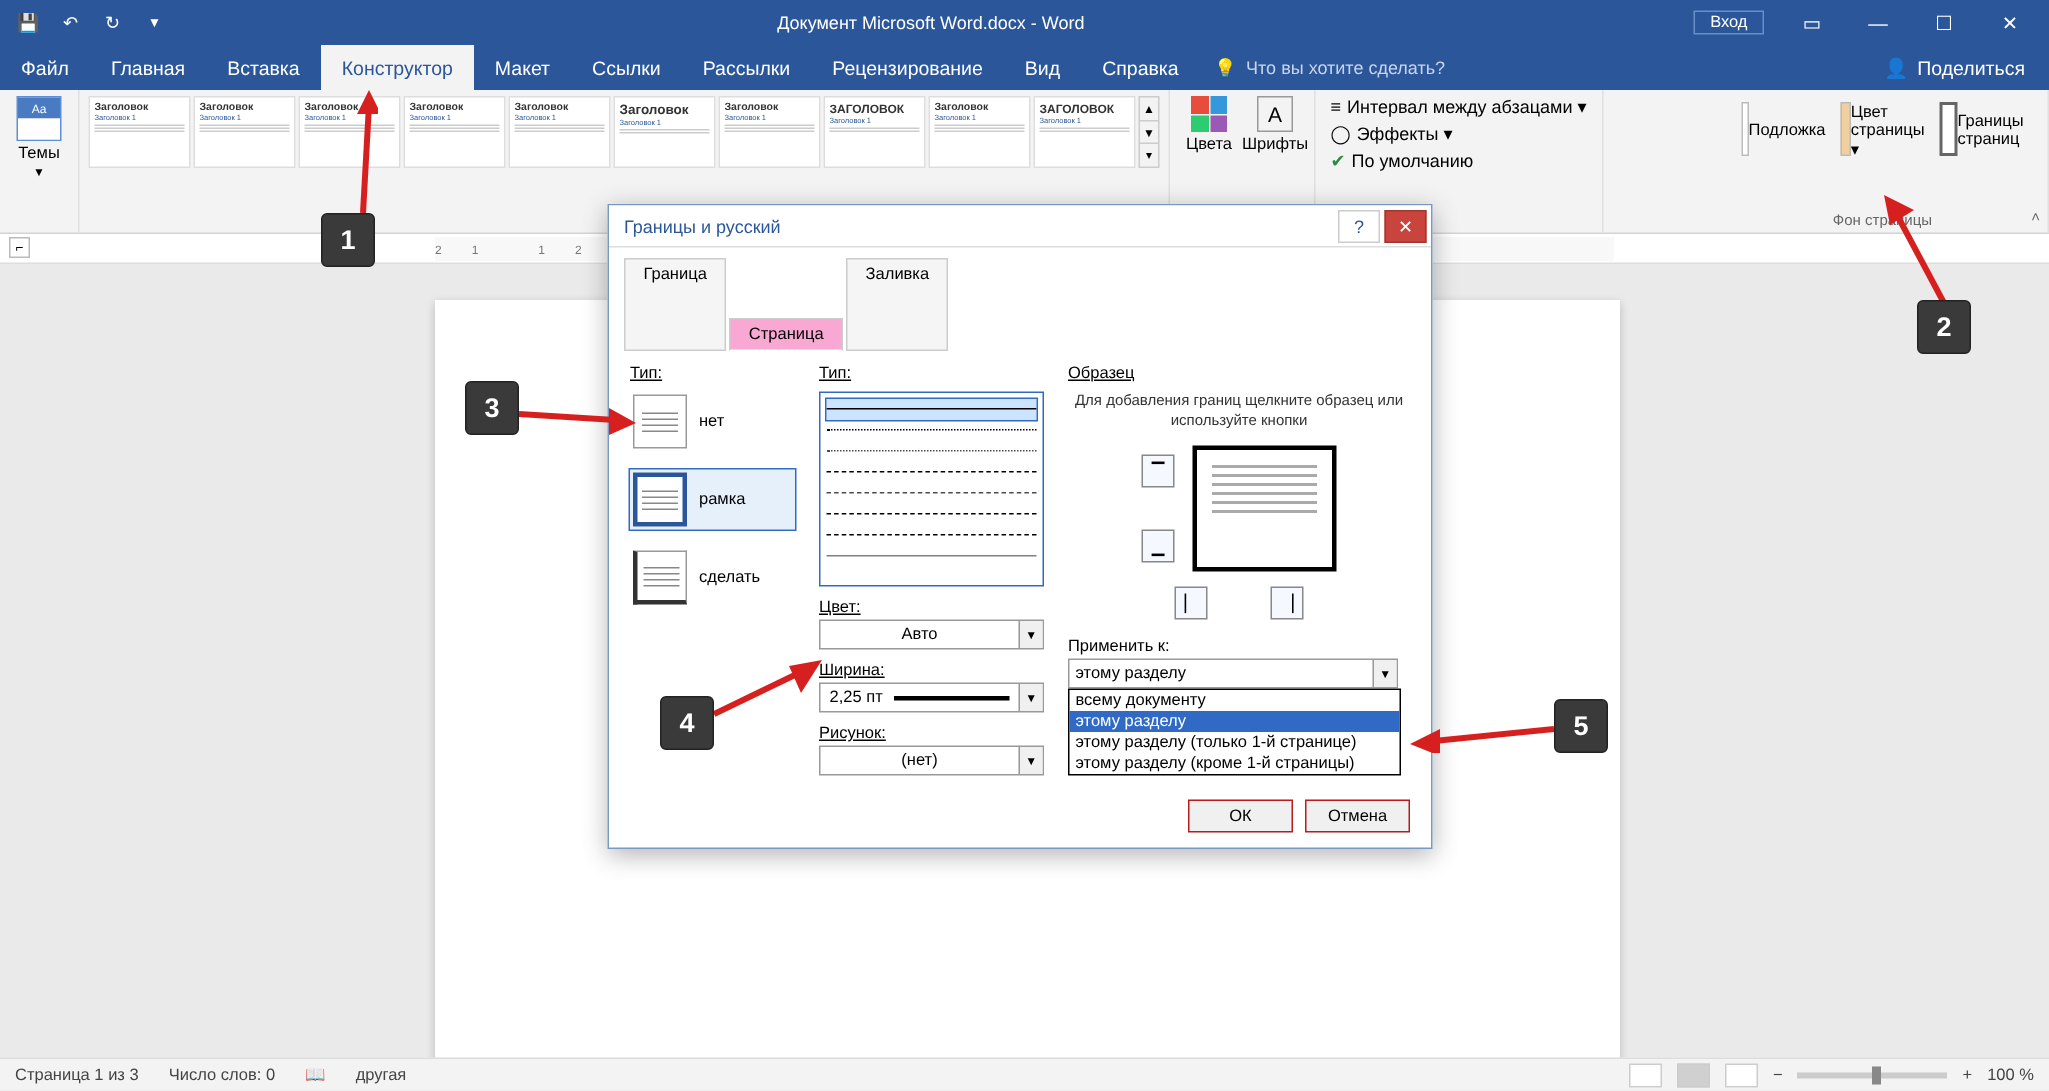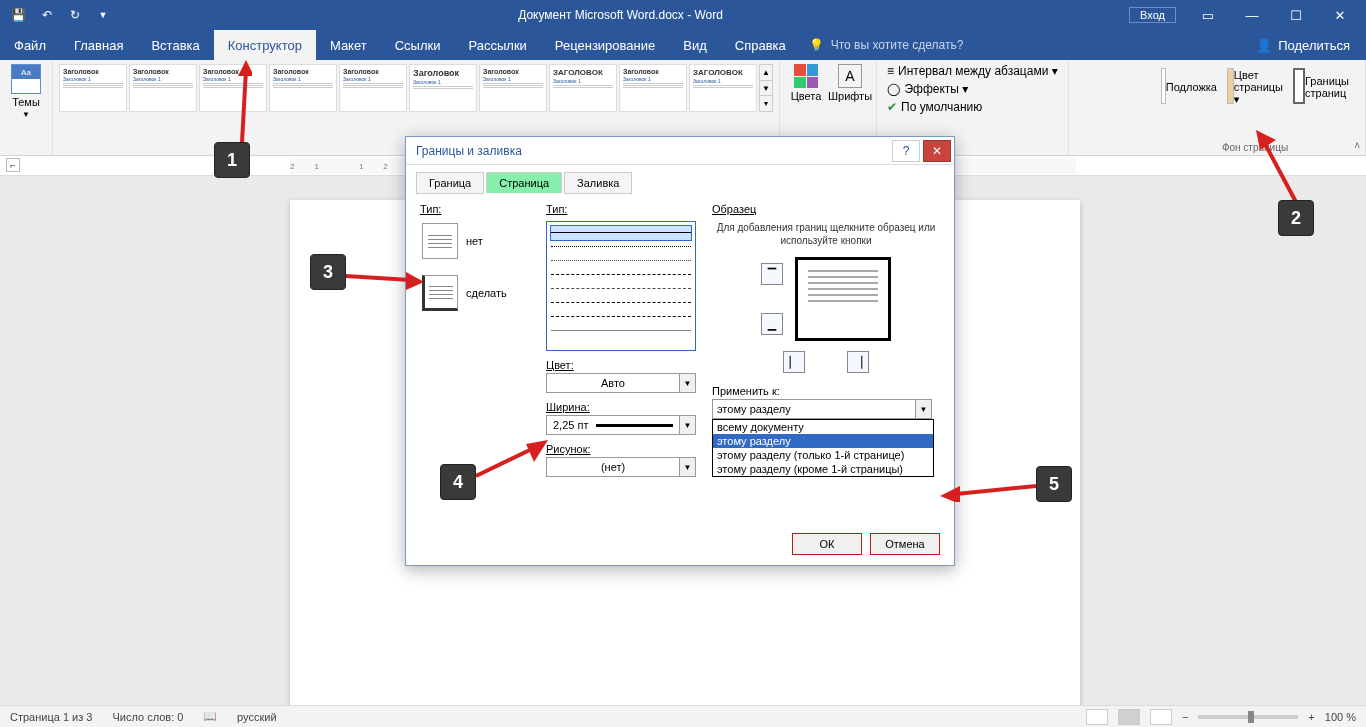--- a/index.html
+++ b/index.html
@@ -56,21 +56,21 @@
 .page { position: absolute; left: 290px; top: 24px; width: 790px; height: 520px; background: #fff; box-shadow: 0 2px 6px rgba(0,0,0,.2); }
 
 
 .dialog { position: absolute; left: 405px; top: 136px; width: 550px; height: 430px; background: #fff; border: 1px solid #7a99c2; box-shadow: 0 4px 16px rgba(0,0,0,.3); z-index: 100; font-size: 11px; }
 .dialog-title { height: 28px; background: #fff; border-bottom: 1px solid #ddd; display: flex; align-items: center; padding-left: 10px; color: #2b579a; font-size: 12px; }
 .dialog-title-btns { margin-left: auto; display: flex; }
 .dialog-title-btns div { width: 28px; height: 22px; display: flex; align-items: center; justify-content: center; border: 1px solid #ccc; margin-right: 3px; }
 .dialog-title-btns .close { background: #c8443d; color: #fff; border-color: #a0362f; }
 .dialog-tabs { display: flex; padding: 6px 10px 0 10px; }
 .dtab { padding: 4px 12px; border: 1px solid #ccc; background: #f5f5f5; margin-right: 2px; cursor: pointer; position: relative; top: 1px; }
-.dtab.active { background: #86efac; border-bottom-color: #fff; }
+.dtab.active { background: #f9a8d4; border-bottom-color: #fff; margin-top: 40px; }
 .dialog-body { display: flex; padding: 10px 14px; gap: 16px; }
 .col-type { width: 110px; }
 .col-type .lbl, .col-style .lbl, .col-preview .lbl { text-decoration: underline; margin-bottom: 6px; }
 .type-item { display: flex; align-items: center; gap: 8px; margin-bottom: 12px; cursor: pointer; padding: 2px; }
 .type-item.selected { outline: 1px solid #316ac5; background: #e6f0fb; }
 .type-swatch { width: 36px; height: 36px; border: 1px solid #999; background: #fff; display: flex; align-items: center; justify-content: center; }
 .type-swatch .lines { width: 24px; }
 .type-swatch .lines div { height: 1px; background: #888; margin: 3px 0; }
 .col-style { width: 150px; }
 .style-list { border: 1px solid #316ac5; height: 130px; background: #fff; padding: 4px; overflow: hidden; }
@@ -320,21 +320,21 @@
       <span>18</span>
   </div>
 </div>
 
 <div class="docarea">
   <div class="page"></div>
 </div>
 
 <div class="dialog">
   <div class="dialog-title">
-    <span>Границы и заливка</span>
+    <span>Границы и русский</span>
     <div class="dialog-title-btns">
       <div>?</div>
       <div class="close">✕</div>
     </div>
   </div>
   <div class="dialog-tabs">
     <div class="dtab">Граница</div>
     <div class="dtab active">Страница</div>
     <div class="dtab">Заливка</div>
   </div>
@@ -345,20 +345,31 @@
       <div class="type-item">
         <div class="type-swatch">
             <div class="lines">
               <div></div>
               <div></div>
               <div></div>
               <div></div>
             </div>
           </div>
         <span>нет</span>
+      </div>
+      <div class="type-item selected">
+        <div class="type-swatch" style="border:3px solid #2b579a;padding:2px">
+            <div class="lines">
+              <div></div>
+              <div></div>
+              <div></div>
+              <div></div>
+            </div>
+          </div>
+        <span>рамка</span>
       </div>
       <div class="type-item">
         <div class="type-swatch" style="border-left:3px solid #333;border-bottom:3px solid #333">
             <div class="lines">
               <div></div>
               <div></div>
               <div></div>
               <div></div>
             </div>
           </div>
@@ -473,21 +484,21 @@
 <div class="callout" style="left:1036px;top:466px">5</div>
 <svg class="arrow" style="left:940px;top:478px" width="100" height="24">
     <line x1="96" y1="8" x2="16" y2="16"></line>
     <polygon points="0,18 20,8 20,26"></polygon>
   </svg>
 
 <div class="statusbar">
   <span>Страница 1 из 3</span>
   <span>Число слов: 0</span>
   <span>📖</span>
-  <span>русский</span>
+  <span>другая</span>
   <div class="right">
     <div class="viewbtn"></div>
     <div class="viewbtn" style="background:#d0d0d0"></div>
     <div class="viewbtn"></div>
     <span>−</span>
     <div class="zoomslider"></div>
     <span>+</span>
     <span>100 %</span>
   </div>
 </div>

